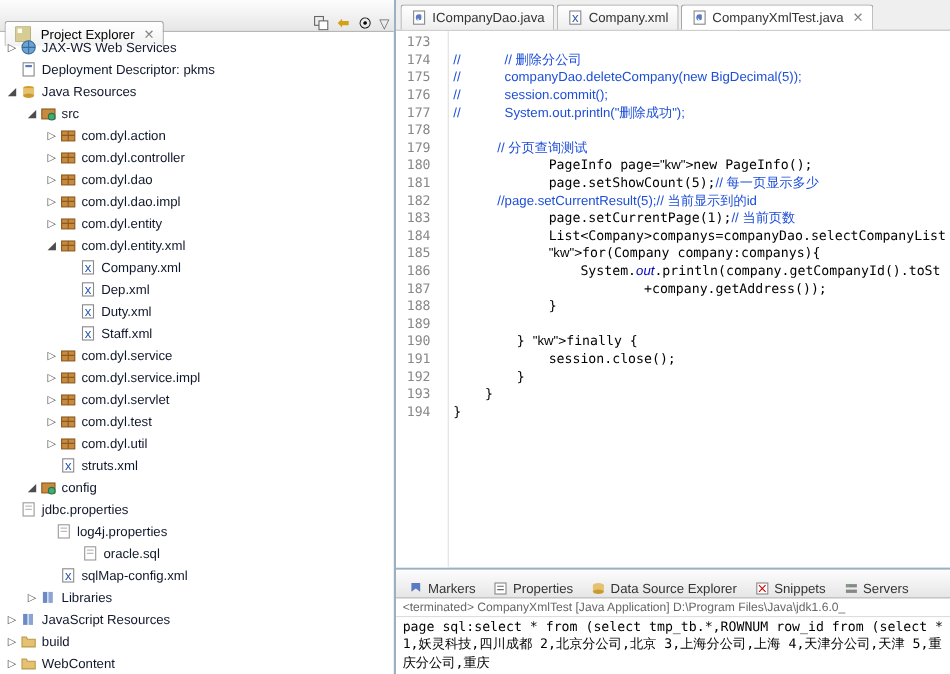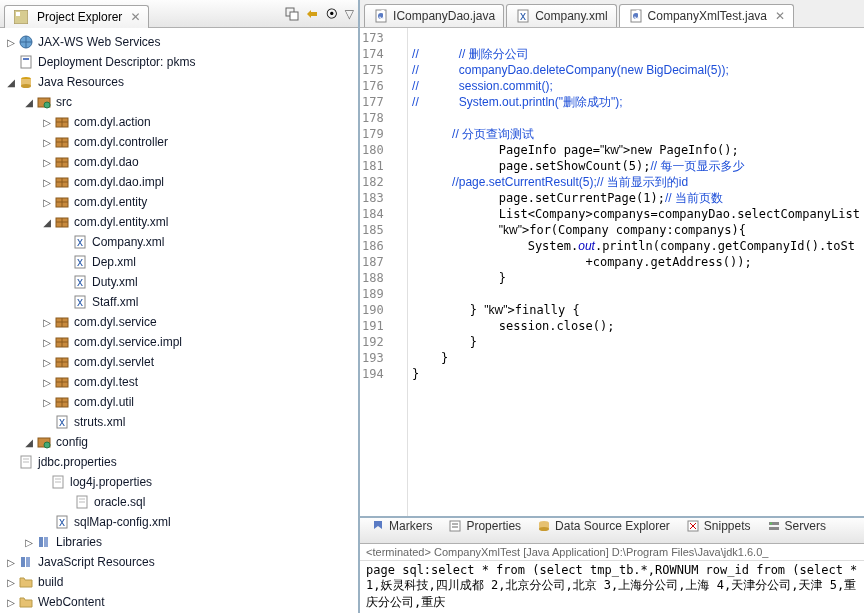--- a/index.html
+++ b/index.html
@@ -1,37 +1,37 @@
 <!DOCTYPE html>
 <html><head>
 <meta charset="utf-8">
 <style>
 * { margin:0; padding:0; box-sizing:border-box; font-family:"Segoe UI",Tahoma,sans-serif; font-size:12px; }
 body { display:flex; width:864px; height:613px; background:#fff; overflow:hidden; }
 .left-panel { width:388px; border-right:2px solid #9ab1c3; display:flex; flex-direction:column; background:#fff; }
-.view-tab-bar { height:28px; background:linear-gradient(#fdfdfd,#e6e6e6); border-bottom:1px solid #b0b0b0; display:flex; align-items:center; padding:0 4px; gap:4px; }
+.view-tab-bar { height:28px; background:linear-gradient(#fdfdfd,#e6e6e6); border-bottom:1px solid #b0b0b0; display:flex; align-items:flex-start; padding:14px 4px; gap:4px; }
 .view-tab { background:linear-gradient(#fff,#f2f2f2); border:1px solid #a6a6a6; border-bottom:none; border-radius:3px 3px 0 0; padding:3px 8px; display:flex; align-items:center; gap:4px; height:23px; margin-top:5px; }
 .view-tab .close-x { color:#888; margin-left:4px; }
 .toolbar-right { margin-left:auto; display:flex; gap:6px; align-items:center; }
 .tool-icon { width:14px; height:14px; display:inline-flex; align-items:center; justify-content:center; }
 .tree { flex:1; overflow:auto; padding:4px 0; }
 .tree-row { display:flex; align-items:center; height:20px; padding-left:4px; cursor:pointer; white-space:nowrap; }
 .expander { width:14px; height:14px; display:inline-flex; align-items:center; justify-content:center; color:#4d4d4d; font-size:10px; }
 .tree-icon { width:16px; height:16px; margin-right:4px; display:inline-flex; align-items:center; justify-content:center; }
 .tree-label { color:#0f172a; }
 .right-panel { flex:1; display:flex; flex-direction:column; }
 .editor-tabs { height:28px; background:#efefef; border-bottom:1px solid #b6b6b6; display:flex; align-items:flex-end; padding:0 4px; gap:2px; }
 .editor-tab { background:linear-gradient(#fff,#eee); border:1px solid #a6a6a6; border-bottom:none; border-radius:3px 3px 0 0; padding:3px 8px; display:flex; align-items:center; gap:4px; height:23px; color:#333; }
 .editor-tab.active { background:#fff; }
 .code-area { flex:1; display:flex; overflow:hidden; background:#fff; border-bottom:2px solid #9ab1c3; }
-.gutter { width:48px; background:#fff; border-right:1px solid #e0e0e0; text-align:left; padding:2px 8px 2px 2px; color:#888; font-family:Consolas,monospace; line-height:16px; }
+.gutter { width:48px; background:#fff; border-right:1px solid #e0e0e0; text-align:center; padding:2px 8px 2px 2px; color:#888; font-family:Consolas,monospace; line-height:16px; }
 .code { flex:1; padding:2px 4px; font-family:Consolas,monospace; line-height:16px; white-space:pre; overflow:hidden; }
 .code .cm { color:#1d4ed8; }
 .code .fld { color:#0000c0; font-style:italic; }
-.bottom-tabs { height:26px; background:linear-gradient(#fdfdfd,#e6e6e6); border-bottom:1px solid #b0b0b0; display:flex; align-items:flex-end; padding:6px 4px; gap:2px; }
+.bottom-tabs { height:26px; background:linear-gradient(#fdfdfd,#e6e6e6); border-bottom:1px solid #b0b0b0; display:flex; align-items:flex-start; padding:6px 4px; gap:2px; }
 .bottom-tab { padding:3px 6px; display:flex; align-items:center; gap:4px; border:1px solid transparent; border-radius:2px; color:#333; }
 .console-area { flex:0 0 auto; padding:2px 6px; font-family:Consolas,monospace; color:#000; overflow:hidden; }
 .console-desc { color:#666; padding:2px 6px; border-bottom:1px solid #ddd; font-size:11px; }
 svg { display:block; }
 </style>
 </head>
 <body>
 
 <div class="left-panel">
   <div class="view-tab-bar">

